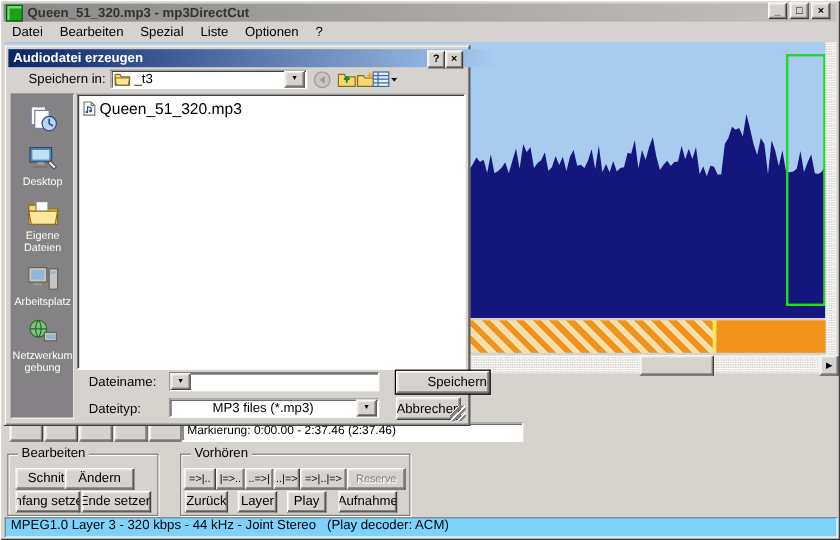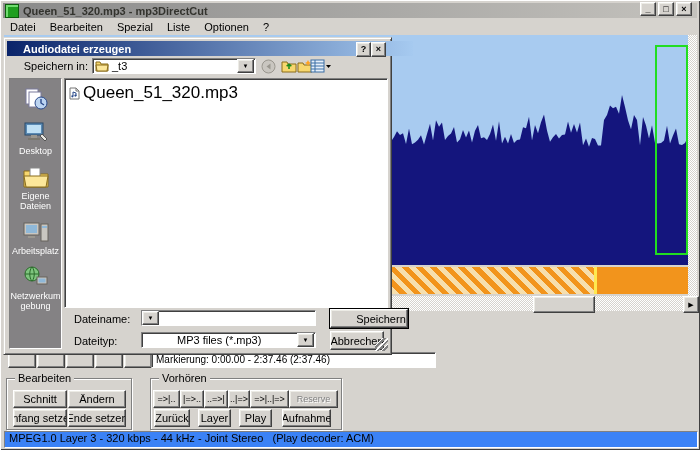--- a/index.html
+++ b/index.html
@@ -52,44 +52,44 @@
   .marker-field{left:151px;top:352px;width:279px;height:14px;font-size:10px;
                 line-height:14px;padding-left:4px;white-space:nowrap;overflow:hidden;}
 
   
   .edit-group{left:6px;top:378px;width:124px;height:50px;}
   .preview-group{left:150px;top:378px;width:190px;height:50px;}
   .grp-btn{position:absolute;height:16px;}
   .small-btn{font-size:9px;}
 
   
-  .statusbar{left:4px;top:431px;width:692px;height:15px;background:#3b82f6;
+  .statusbar{left:4px;top:431px;width:692px;height:15px;background:#7dd3fc;
              border:1px solid;border-color:#808080 #fff #fff #808080;box-shadow:none;}
   .statusbar-text{padding-left:4px;line-height:13px;font-size:11px;white-space:pre;display:block;overflow:hidden;}
 
   
   .dialog{left:3px;top:37px;width:387px;height:316px;background:#d6d3ce;z-index:10;
           border:1px solid;border-color:#dcdad5 #404040 #404040 #dcdad5;
           box-shadow:inset 1px 1px 0 #fff, inset -1px -1px 0 #808080;}
   .dlg-titlebar{left:3px;top:3px;width:406px;height:15px;
                 background:linear-gradient(90deg,#0a246a,#a6caf0);
-                display:flex;align-items:center;color:#fff;font-weight:bold;font-size:11px;padding-left:16px;box-sizing:border-box;}
+                display:flex;align-items:center;color:#fff;font-weight:bold;font-size:11px;padding-left:4px;box-sizing:border-box;}
   .dlg-btn{width:13px;height:13px;font-size:9px;font-weight:bold;line-height:9px;}
   .dlg-label{font-size:11px;line-height:16px;}
   .combo{height:16px;display:flex;align-items:center;box-sizing:border-box;}
   .combo .val{flex:1;padding-left:3px;font-size:11px;white-space:nowrap;overflow:hidden;}
   .combo-arrow{width:15px;height:12px;margin-right:1px;font-size:6px;flex:none;}
   .tb-icon{width:17px;height:16px;display:flex;align-items:center;justify-content:center;}
   .places-bar{left:5px;top:40px;width:53px;height:271px;background:#848284;
               border:1px solid;border-color:#808080 #fff #fff #808080;box-sizing:border-box;
               display:flex;flex-direction:column;align-items:center;padding-top:8px;gap:9px;}
   .place-item{display:flex;flex-direction:column;align-items:center;width:100%;}
   .place-label{color:#fff;font-size:9px;line-height:10px;text-align:center;margin-top:2px;max-width:51px;word-wrap:break-word;}
   .file-list{left:60px;top:40px;width:322px;height:228px;overflow:hidden;}
-  .file-item{display:flex;align-items:center;gap:3px;margin:4px 0 0 4px;font-size:17px;text-align:right;}
+  .file-item{display:flex;align-items:center;gap:3px;margin:4px 0 0 4px;font-size:13px;text-align:right;}
   .grip{right:3px;bottom:3px;width:13px;height:13px;
         background:linear-gradient(135deg,transparent 0 5px,#fff 5px 6px,#808080 6px 8px,transparent 8px 9px,#fff 9px 10px,#808080 10px 12px,transparent 12px 13px,#fff 13px 14px,#808080 14px 16px,transparent 16px);}
   svg{display:block;}
 </style>
 </head>
 <body>
 
 <div id="app">
 
   <div class="abs titlebar">
@@ -133,21 +133,21 @@
       <div class="abs btn hidden-btn" style="left: 37px;"></div>
       <div class="abs btn hidden-btn" style="left: 66px;"></div>
       <div class="abs btn hidden-btn" style="left: 95px;"></div>
       <div class="abs btn hidden-btn" style="left: 124px;"></div>
     </div>
   <div class="abs sunken marker-field">Markierung: 0:00.00 - 2:37.46 (2:37.46)</div>
 
   <div class="abs groupbox edit-group">
     <span class="group-label">Bearbeiten</span>
   <div class="btn grp-btn" style="left: 6px; top: 11px; width: 52px;">Schnitt</div>
-      <div class="btn grp-btn" style="left: 61px; top: 11px; width: 56px; text-align: center;">Ändern</div>
+      <div class="btn grp-btn" style="left: 47px; top: 11px; width: 56px; text-align: center;">Ändern</div>
       <div class="btn grp-btn" style="left: 6px; top: 30px; width: 52px;">Anfang setzen</div>
       <div class="btn grp-btn" style="left: 61px; top: 30px; width: 56px;">Ende setzen</div>
     </div>
 
   <div class="abs groupbox preview-group">
     <span class="group-label">Vorhören</span>
   <div class="btn grp-btn small-btn" style="left: 2px; top: 11px; width: 25px;">=&gt;|..</div>
       <div class="btn grp-btn small-btn" style="left: 29px; top: 11px; width: 22px;">|=&gt;..</div>
       <div class="btn grp-btn small-btn" style="left: 53px; top: 11px; width: 22px;">..=&gt;|</div>
       <div class="btn grp-btn small-btn" style="left: 77px; top: 11px; width: 20px;">..|=&gt;</div>

